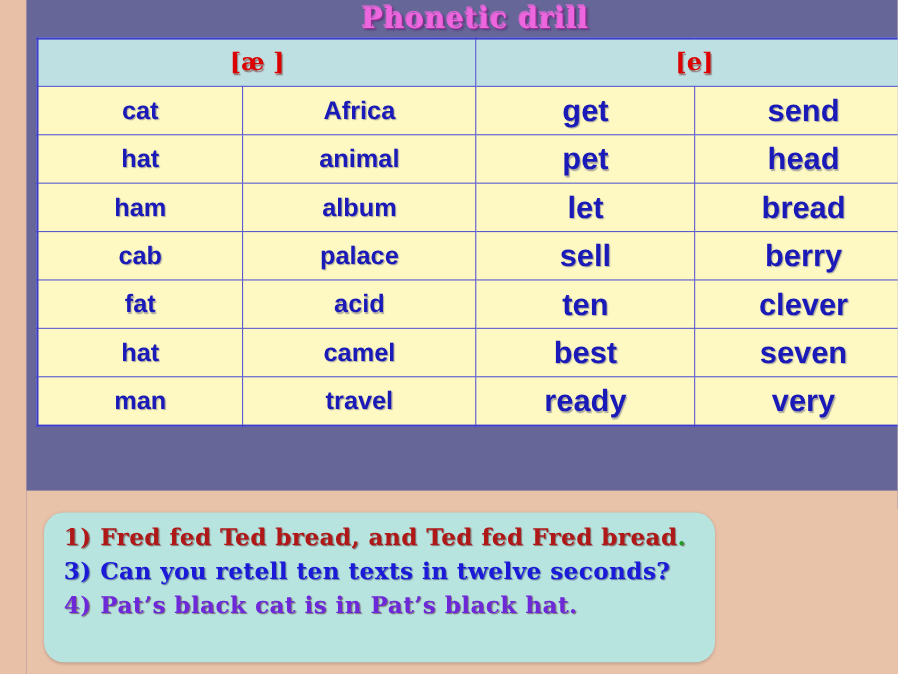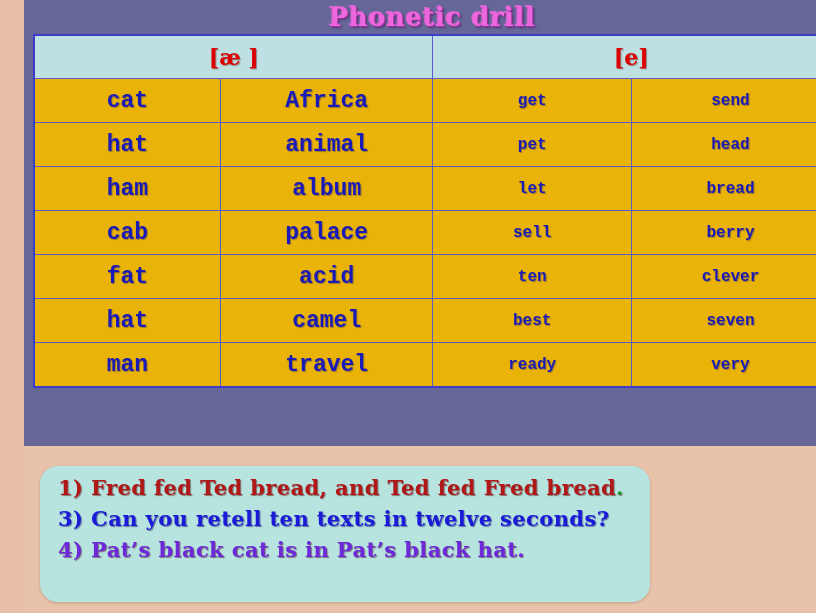--- a/index.html
+++ b/index.html
@@ -71,29 +71,29 @@
     height: 42px;
     background: #bfe0e2;
     color: #dd0000;
     font-family: "DejaVu Serif", "Liberation Serif", serif;
     font-size: 22px;
     font-weight: bold;
     text-shadow: 1px 1px 1px rgba(90,0,0,0.45);
   }
   .cell {
     height: 43px;
-    background: #eab308;
+    background: #fef9c3;
     color: #1a1ab8;
-    font-family: Liberation Mono, monospace;
+    font-family: Liberation Sans, sans-serif;
     font-size: 23px;
     font-weight: bold;
     text-shadow: 1px 1px 1px rgba(20,20,90,0.35);
     white-space: nowrap;
   }
-  .cell.e-col { font-size: 16px; }
+  .cell.e-col { font-size: 28px; }
   col.c1 { width: 186px; }
   col.c2 { width: 212px; }
   col.c3 { width: 198px; }
   col.c4 { width: 198px; }
   
   #twisters {
     position: absolute;
     left: 16px;
     top: 466px;
     width: 610px;

